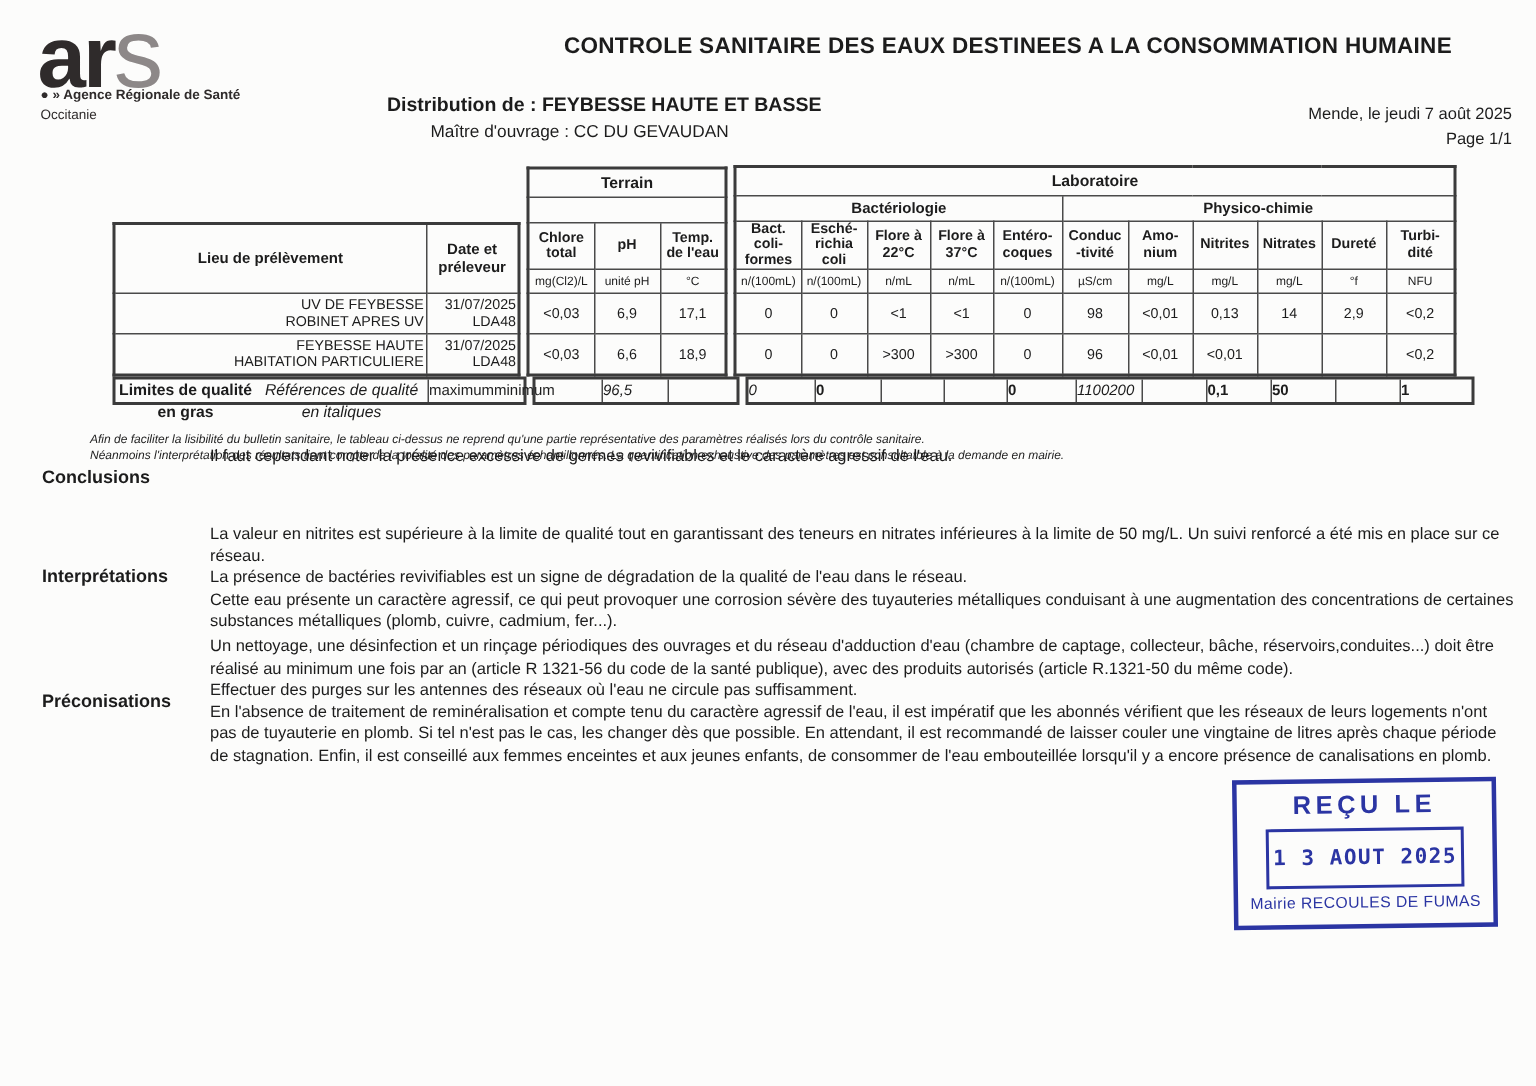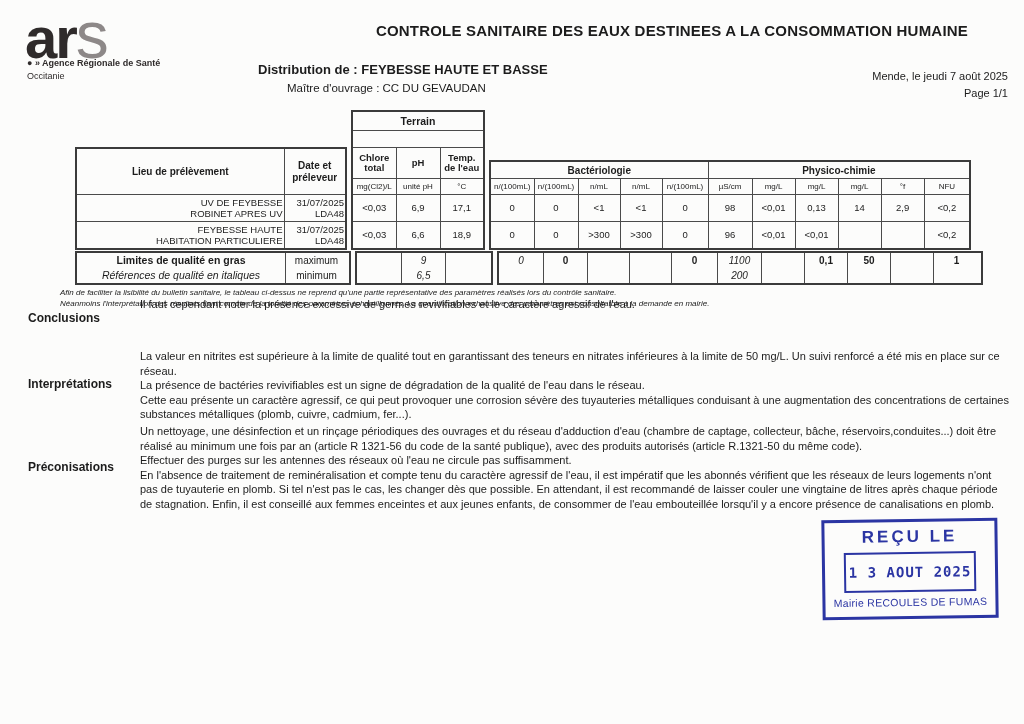--- a/index.html
+++ b/index.html
@@ -27,21 +27,21 @@
   .r-sub td{height:16px;font-size:10px;font-weight:bold;}
   .r-names td{height:30px;font-size:9.5px;font-weight:bold;line-height:1.1;}
   .r-units td{height:15px;font-size:8px;}
   .r-head td{height:45px;font-size:10px;font-weight:bold;line-height:1.2;}
   .r-data td{height:26px;font-size:9.5px;line-height:1.2;}
   .lieu-line{display:block;text-align:right;}
 
   
   .limits-row{position:absolute;left:75px;top:251px;display:flex;gap:4px;}
   .lim-box{border:2px solid #3b3b3b;display:grid;}
-  .lim-cell{border-left:1px solid #4a4a4a;display:flex;flex-direction:column;justify-content:flex-start;}
+  .lim-cell{border-left:1px solid #4a4a4a;display:flex;flex-direction:row;justify-content:flex-start;}
   .lim-cell:first-child{border-left:none;}
   .lim-line{height:15px;line-height:15px;font-size:10px;text-align:center;}
   .lab-bold{font-weight:bold;}
   .lab-ital{font-style:italic;}
   .lim-label-bold{font-size:10.5px;font-weight:bold;}
   .lim-label-ital{font-size:10.5px;font-style:italic;}
 
   .footnotes{position:absolute;left:60px;top:288px;width:910px;text-align:left;
              font-size:8px;font-style:italic;line-height:1.35;color:#222;}
 
@@ -156,23 +156,39 @@
           <col style="width:42px">
           <col style="width:46px">
         <col style="width:44px">
           <col style="width:43px">
           <col style="width:43px">
           <col style="width:43px">
           <col style="width:43px">
           <col style="width:46px">
       </colgroup>
       <tbody>
+          <tr class="r-title">
+        <td colspan="11">Laboratoire</td>
+      </tr>
       <tr class="r-sub">
         <td colspan="5">Bactériologie</td>
         <td colspan="6">Physico-chimie</td>
+      </tr>
+      <tr class="r-names">
+        <td>Bact. coli-formes</td>
+        <td>Esché-richia coli</td>
+        <td>Flore à 22°C</td>
+        <td>Flore à 37°C</td>
+        <td>Entéro-coques</td>
+        <td>Conduc -tivité</td>
+        <td>Amo-nium</td>
+        <td>Nitrites</td>
+        <td>Nitrates</td>
+        <td>Dureté</td>
+        <td>Turbi-dité</td>
       </tr>
       <tr class="r-units">
         <td>n/(100mL)</td>
         <td>n/(100mL)</td>
         <td>n/mL</td>
         <td>n/mL</td>
         <td>n/(100mL)</td>
         <td>µS/cm</td>
         <td>mg/L</td>
         <td>mg/L</td>

